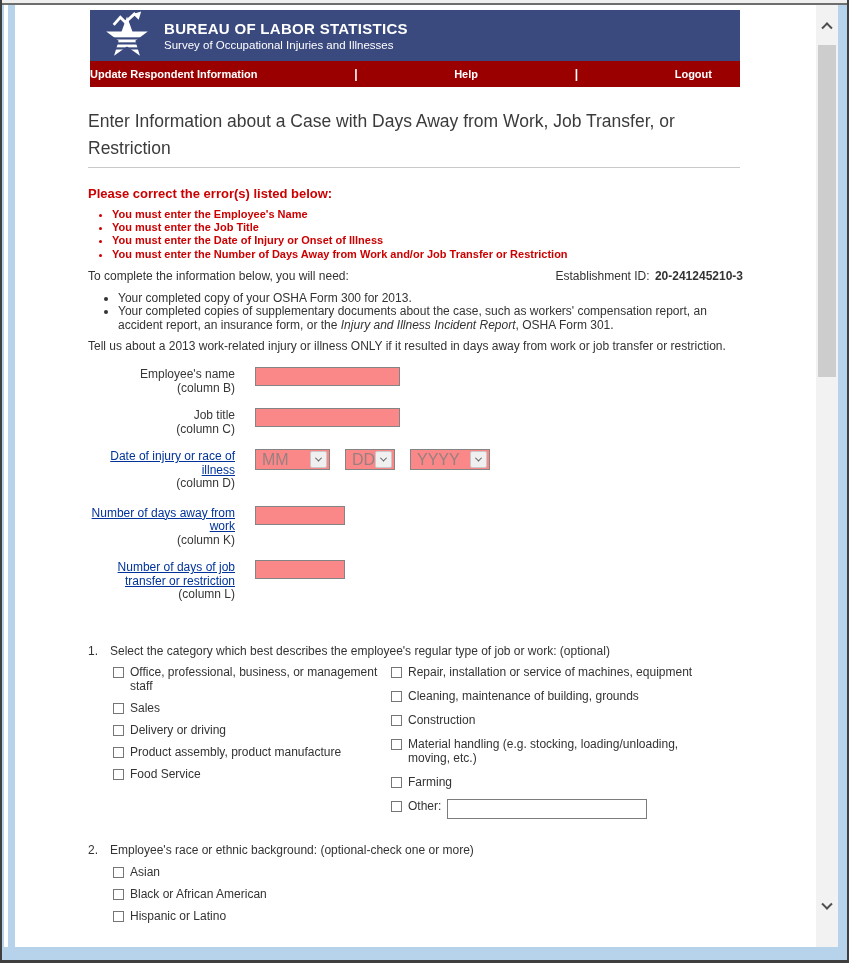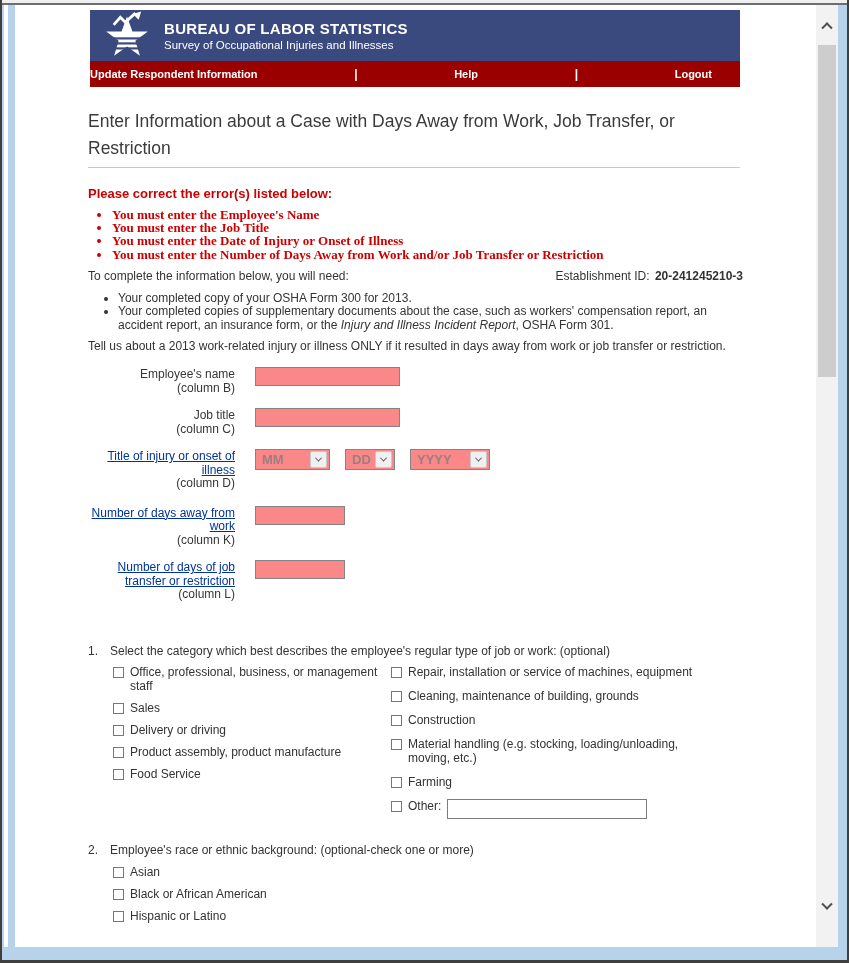--- a/index.html
+++ b/index.html
@@ -42,42 +42,42 @@
   .nav-link { color:#fff; font-size:11px; font-weight:bold; text-decoration:none; cursor:pointer; }
   .nav-sep { color:#fff; font-size:12px; font-weight:bold; margin:0 14px; }
 
   
   .content { position:absolute; left:73px; top:103px; width:655px; color:#333; }
   .page-title { font-size:17.5px; font-weight:400; color:#3b3b3b; line-height:27px; margin-bottom:5px; }
   .title-rule { border:none; border-top:1px solid #c9c9c9; margin:0 0 0 0; width:652px; }
 
   .err-head { margin-top:18px; font-size:13px; font-weight:bold; }
   .err-list { margin:7px 0 0 24px; }
-  .err-list li { font-size:13px; font-weight:bold; line-height:13.2px;font-family:Liberation Serif, serif; }
+  .err-list li { font-size:11px; font-weight:bold; line-height:13.2px; }
 
   .need-row { display:flex; justify-content:space-between; margin-top:8px; font-size:12px; }
   .estab b { margin-left:2px; }
   .need-list { margin:9px 0 0 30px; }
   .need-list li { font-size:12px; line-height:13.5px; }
   .tellus { margin-top:7px; font-size:12px; }
 
   
   .frow { display:flex; align-items:flex-start; }
   .frow.r1 { margin-top:14px; }
   .frow { margin-bottom:13px; }
   .flabel { width:147px; text-align:right; font-size:12px; line-height:13.5px; color:#363636; padding-top:1px; }
   .flabel a { color:#003399; text-decoration:underline; cursor:pointer; }
   .fctrl { margin-left:20px; display:flex; align-items:flex-start; }
   .pink-input { background:#fb8888; border:1px solid #848484; height:19px; width:145px; font-size:12px; padding:0 3px; color:#5a2c2c; }
   .pink-input.short { width:90px; }
   .sel { background:#fb8888; border:1px solid #848484; height:21px; display:flex; align-items:center; justify-content:space-between; padding:0 2px 0 6px; cursor:pointer; }
   .sel-mm { width:75px; margin-right:15px; }
   .sel-dd { width:50px; margin-right:15px; }
   .sel-yy { width:80px;text-align:center; }
-  .sel-text { font-size:13px; color:#997f80; font-weight:bold; }
+  .sel-text { font-size:16px; color:#997f80; font-weight:normal; }
   .sel-btn { width:17px; height:17px; background:#f0f0f0; border:1px solid #c9c9c9; border-radius:2px; display:flex; align-items:center; justify-content:center; }
   .sel-btn .chev { width:5px; height:5px; border-color:#555; border-width:1.5px; transform:rotate(45deg) translate(-1px,-1px); }
 
   
   .q { display:flex; font-size:12px; }
   .q1 { margin-top:42px; }
   .q2 { margin-top:14px; }
   .qnum { width:22px; }
   .qboxes { margin:7px 0 0 25px; display:flex; }
   .col-l { width:278px; }
@@ -177,21 +177,21 @@
           <span>Job title</span><br>
           <span>(column C)</span>
         </div>
         <div class="fctrl">
             <input class="pink-input" type="text" value="" style="">
           </div>
       </div>
 
       <div class="frow" style="margin-bottom:15px">
         <div class="flabel">
-          <a>Title of injury or onset of illness</a><br>
+          <a>Date of injury or race of illness</a><br>
           <span>(column D)</span>
         </div>
         <div class="fctrl">
           <div class="sel sel-mm">
             <span class="sel-text">MM</span>
             <span class="sel-btn">
                 <span class="chev"></span>
               </span>
           </div>
           <div class="sel sel-dd">

